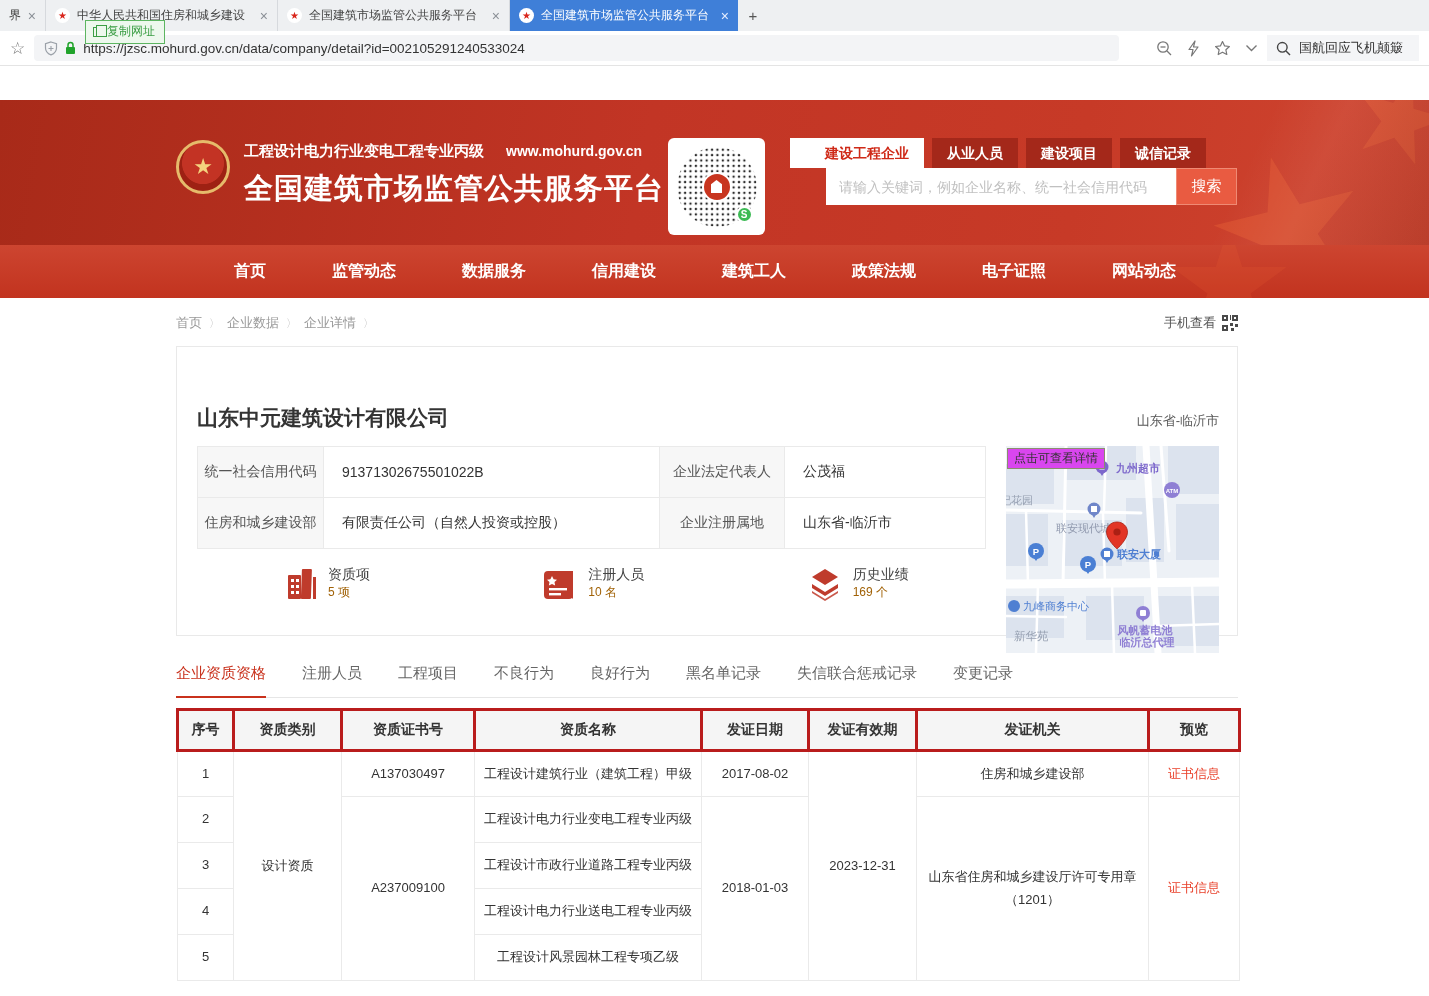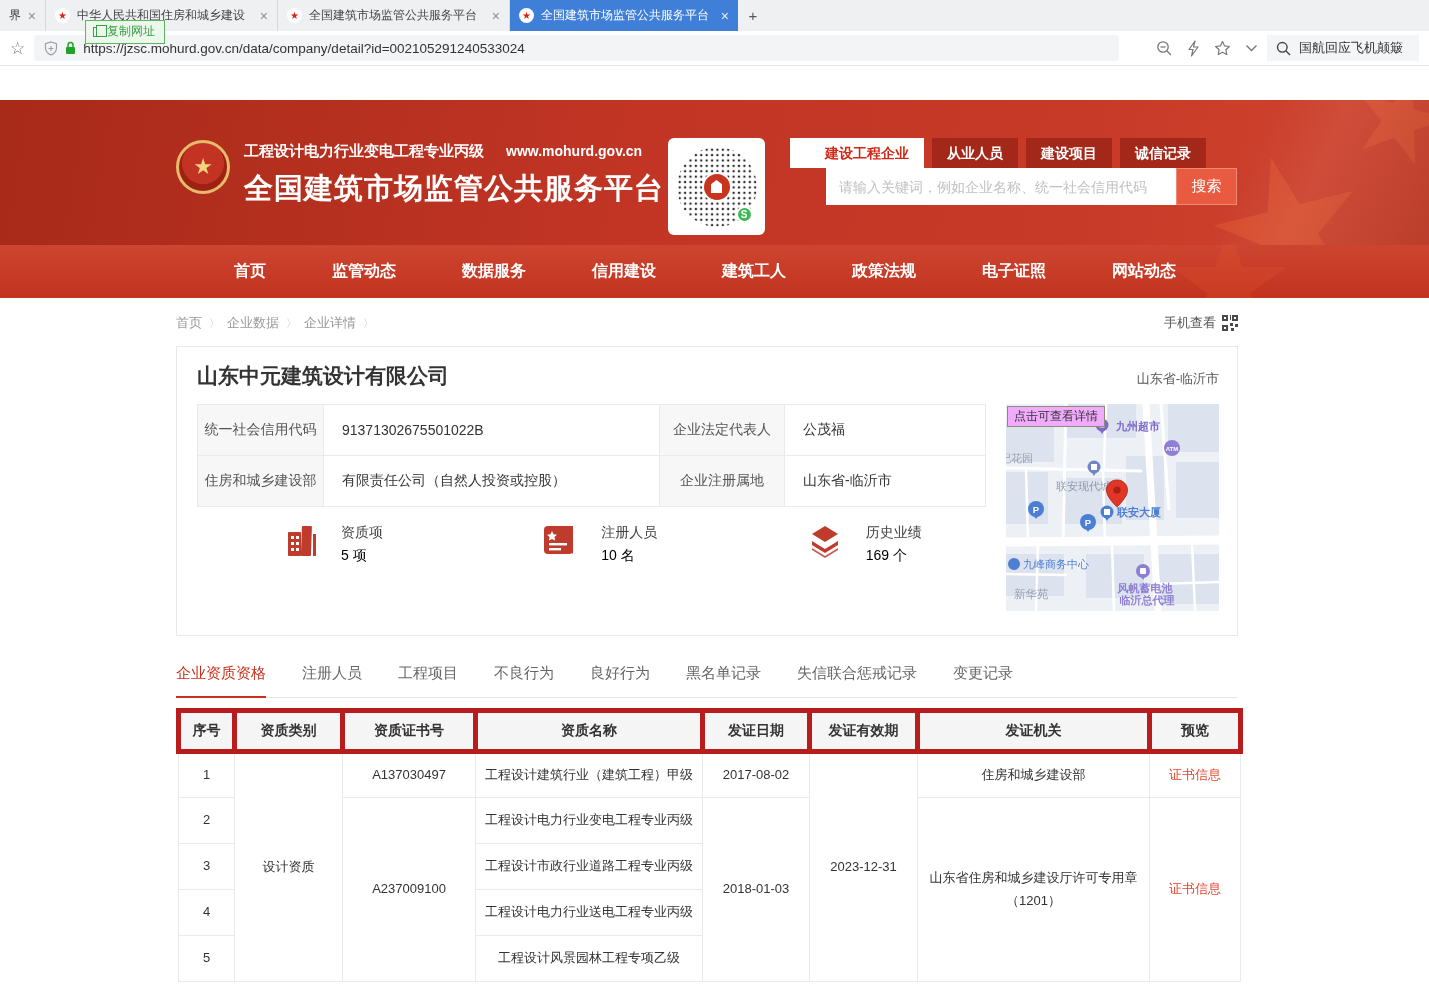--- a/index.html
+++ b/index.html
@@ -92,47 +92,47 @@
   
   .container { width:1062px; margin-left:176px; }
   .crumb-row { display:flex; justify-content:space-between; align-items:center; margin-top:16px; }
   .crumbs { font-size:13px; color:#999; display:flex; align-items:center; gap:7px; }
   .crumbs .sep { color:#c5c5c5; font-size:11px; }
   .crumb-link { cursor:pointer; }
   .mobile-view { display:flex; align-items:center; gap:6px; font-size:13px; color:#555; cursor:pointer; }
 
   .company-card { margin-top:14px; border:1px solid #e9e9e9; padding:15px 18px 18px 20px; height:290px; }
   .card-head { display:flex; justify-content:space-between; align-items:baseline; margin-bottom:14px; }
-  .company-name { font-size:21px; font-weight:bold; color:#333; }
+  .company-name { font-size:21px; font-weight:bold; color:#333;margin-top:42px; }
   .company-region { font-size:13px; color:#555; }
   .card-body { display:flex; }
 
   .info-table { border-collapse:collapse; width:789px; table-layout:fixed; }
   .info-table td { border:1px solid #eaeaea; height:51px; font-size:14px; }
   .info-table .lbl { background:#f7f7f7; text-align:center; color:#555; }
   .info-table .val { padding:0 18px; color:#333; }
 
   .stats { display:flex; margin-top:17px; width:789px; }
-  .stat { flex:1; display:flex; align-items:flex-start; gap:24px; }
+  .stat { flex:1; display:flex; align-items:flex-end; gap:11px; }
   .stat:nth-child(1){ padding-left:88px; } .stat:nth-child(2){ padding-left:80px; } .stat:nth-child(3){ padding-left:86px; }
   .stat-label { font-size:14px; color:#444; }
-  .stat-value { font-size:14px; color:#000000; margin-top:5px; }
+  .stat-value { font-size:12px; color:#a16207; }
 
   .map-wrap { margin-left:auto; width:213px; height:207px; position:relative; cursor:pointer; }
-  .map-tip { position:absolute; left:1px; top:2px; background:#f0abfc; border:1px solid #8c8c70;
+  .map-tip { position:absolute; left:1px; top:2px; background:#d946ef; border:1px solid #8c8c70;
     color:#333; font-size:12px; padding:1px 6px; z-index:3; white-space:nowrap; }
 
   
   .detail-tabs { display:flex; gap:36px; margin-top:28px; border-bottom:1px solid #e6e6e6; }
   .dtab { font-size:15px; color:#666; padding-bottom:13px; cursor:pointer; white-space:nowrap; }
   .dtab.active { color:#c9311c; border-bottom:2px solid #c9311c; margin-bottom:-1px; }
 
   
   .qual-table { border-collapse:collapse; width:1062px; margin-top:10px; table-layout:fixed; text-align:center; }
-  .qual-table th { height:41px; background:#f5f5f5; border:5px solid #b91c1c; font-size:14px; color:#333; }
+  .qual-table th { height:41px; background:#f5f5f5; border:3px solid #b91c1c; font-size:14px; color:#333; }
   .qual-table td { height:46px; border:1px solid #eaeaea; font-size:13px; color:#333; padding:2px 6px; line-height:1.7; }
   .cert-link { color:#e9432d; cursor:pointer;text-align:right; }
 </style>
 </head>
 <body>
 
 <div class="chrome">
   <div class="tabbar">
     <div class="tab tab-partial">
       <span class="tab-title">界</span>

